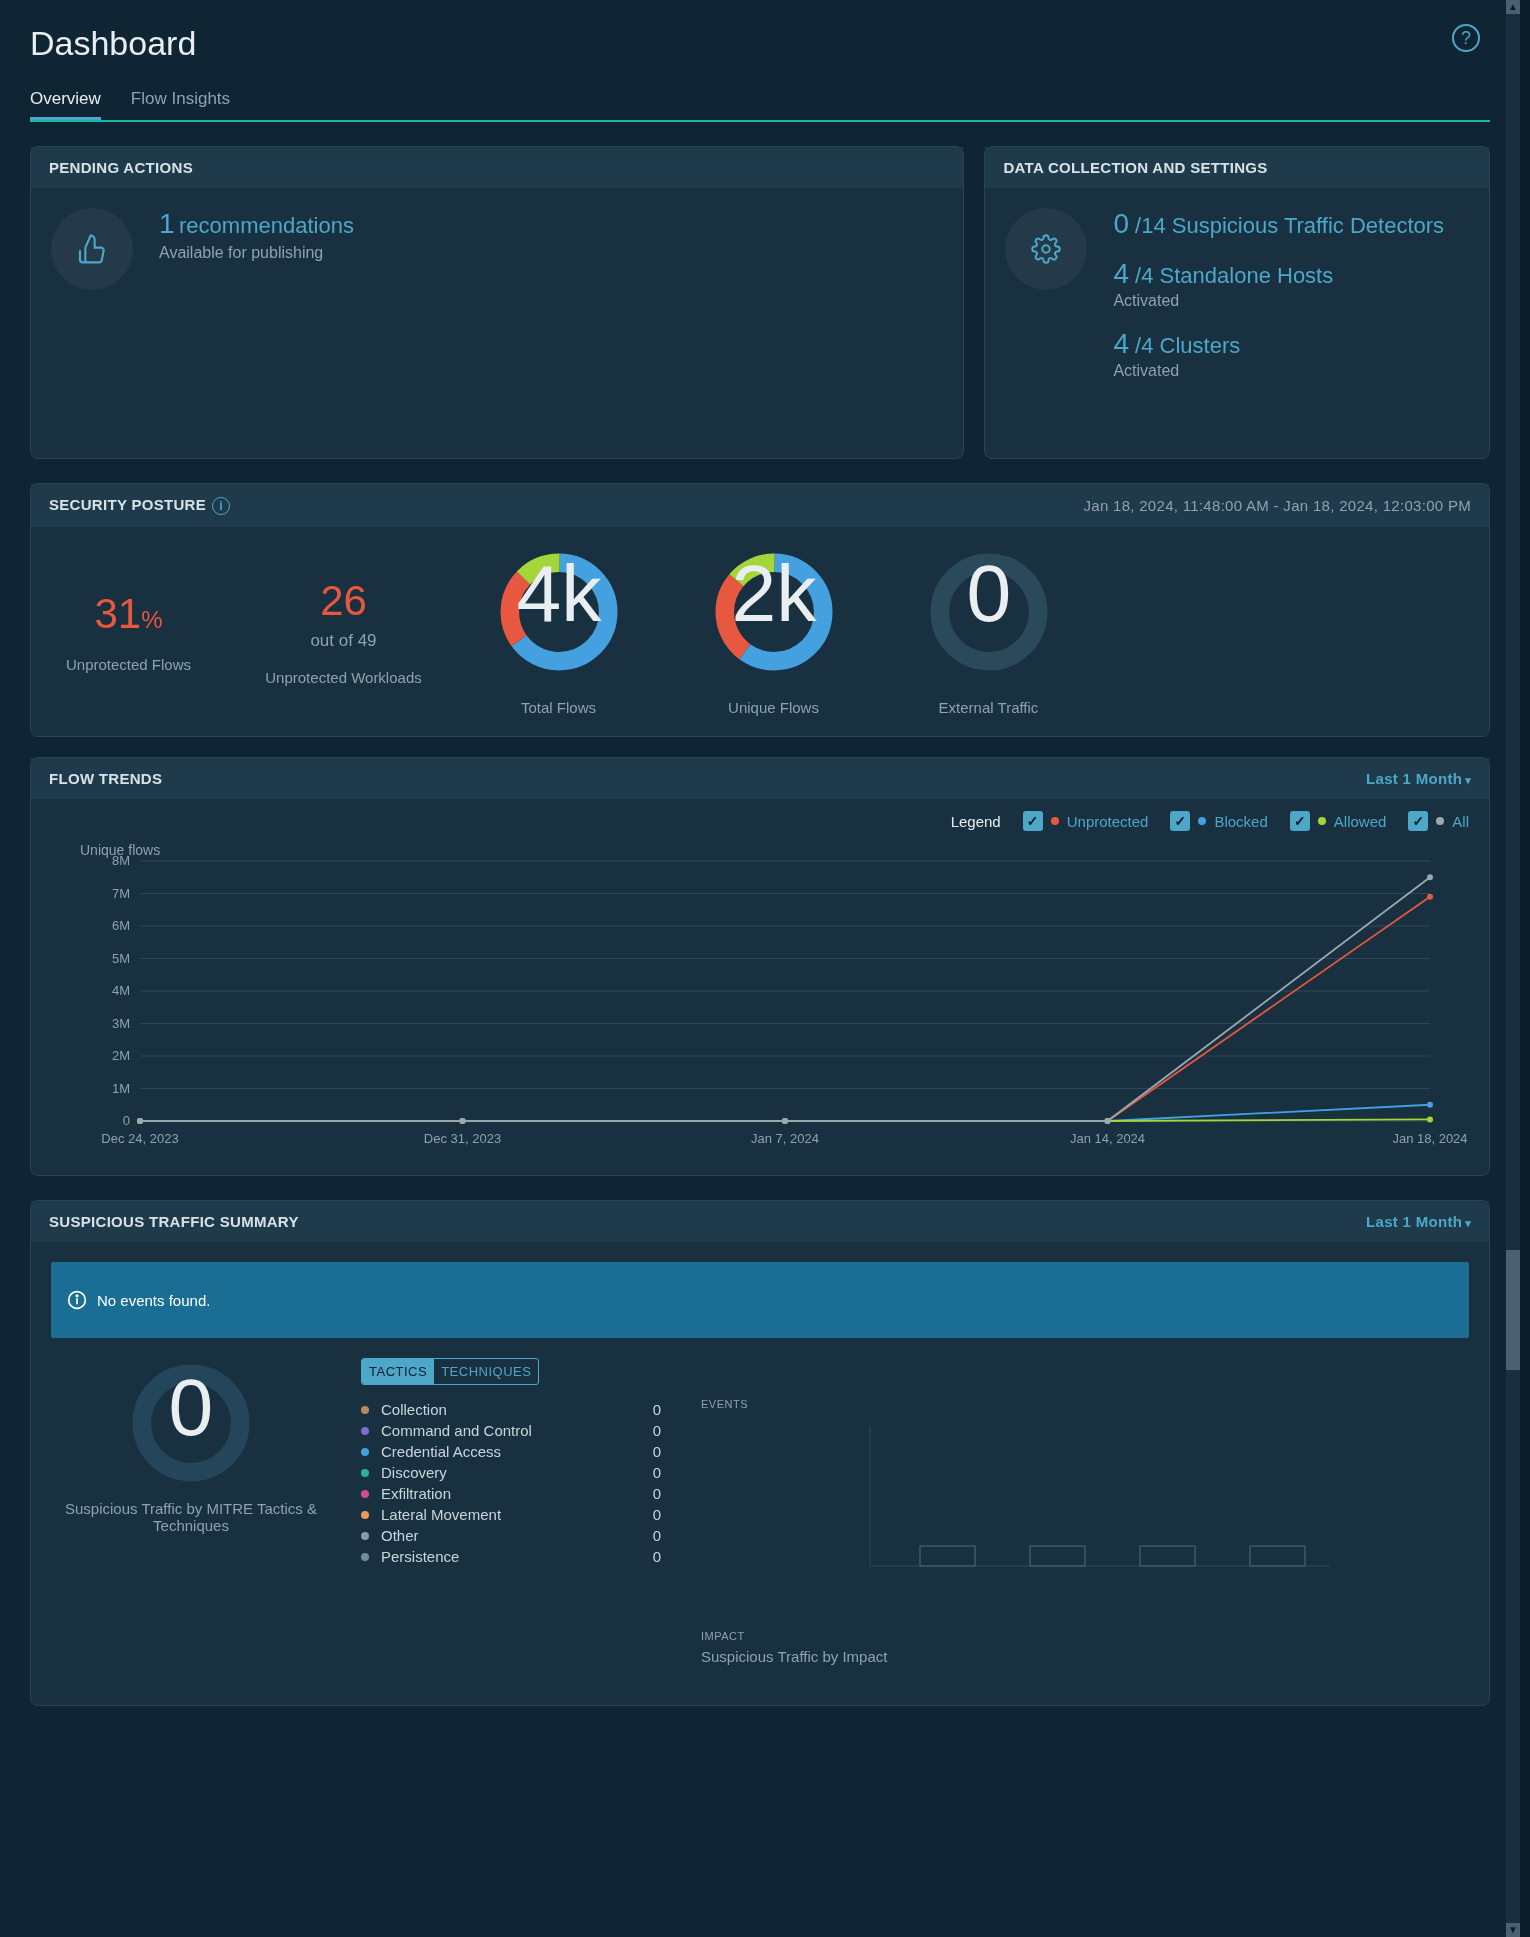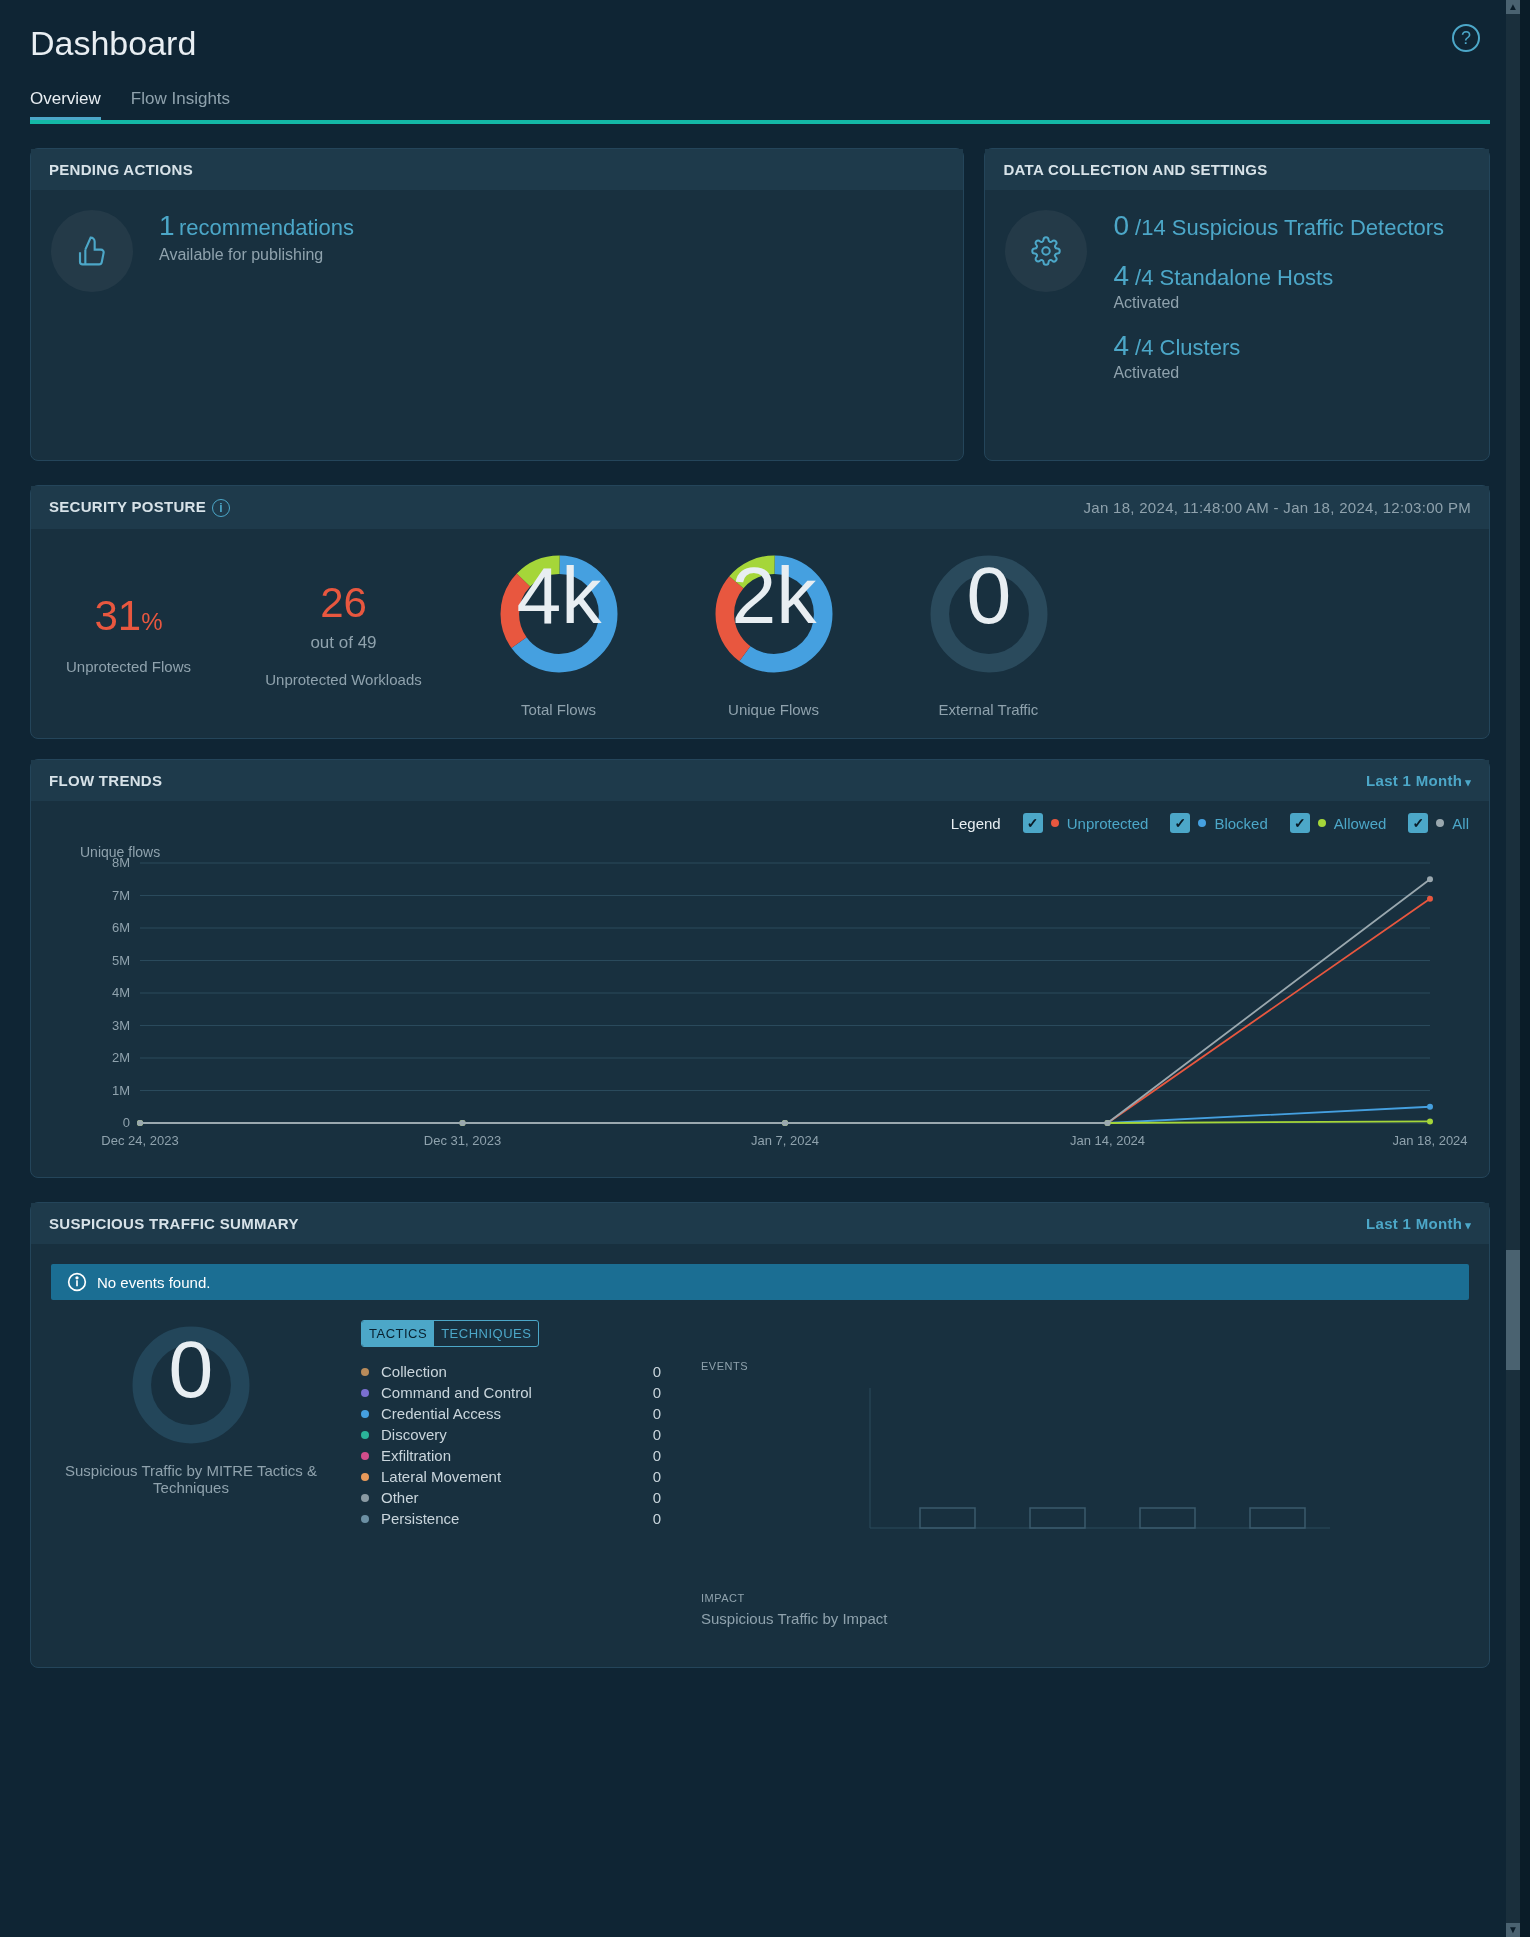--- a/index.html
+++ b/index.html
@@ -15,21 +15,21 @@
     --green:#a5d639;
     --grey:#6b7d86;
   }
   *{box-sizing:border-box;font-family:"Segoe UI",Arial,sans-serif;}
   body{margin:0;background:#0a1c28;color:var(--text);}
   .scroll-area{width:1520px;height:1937px;overflow:hidden;background:var(--bg);position:relative;padding:24px 30px;}
   
   h1.page-title{margin:0 0 18px 0;font-weight:300;font-size:34px;color:#e8eef2;}
   .help-icon{position:absolute;top:24px;right:40px;width:28px;height:28px;border:2px solid var(--link);border-radius:50%;display:flex;align-items:center;justify-content:center;color:var(--link);font-size:18px;cursor:pointer;}
   
-  .tabs{border-bottom:4px solid #14b8a6;display:flex;gap:30px;margin-bottom:24px;}
+  .tabs{border-bottom:2px solid #14b8a6;display:flex;gap:30px;margin-bottom:24px;}
   .tab{padding:8px 0;font-size:17px;color:var(--text-dim);cursor:pointer;border-bottom:3px solid transparent;}
   .tab.active{color:#e8eef2;border-bottom-color:var(--link);}
   
   .row{display:flex;gap:20px;margin-bottom:24px;}
   .card{background:var(--panel);border:1px solid var(--panel-border);border-radius:8px;}
   .card-header{background:var(--panel-head);padding:12px 18px;font-size:15px;font-weight:600;letter-spacing:.3px;color:#d7e2e8;display:flex;align-items:center;justify-content:space-between;}
   .card-body{padding:20px;}
   
   .big-icon{width:82px;height:82px;border-radius:50%;background:#243a48;display:flex;align-items:center;justify-content:center;}
   .item-row{display:flex;gap:26px;align-items:flex-start;}
@@ -57,21 +57,21 @@
   .legend-row{display:flex;justify-content:flex-end;align-items:center;gap:22px;padding:12px 20px 0 20px;font-size:15px;}
   .legend-row label{display:flex;align-items:center;gap:8px;color:var(--link);}
   .legend-row .lbl-legend{color:#e8eef2;font-weight:400;}
   .chk{width:20px;height:20px;background:var(--link);border-radius:3px;display:flex;align-items:center;justify-content:center;color:#0a1c28;font-size:14px;font-weight:bold;cursor:pointer;}
   .dot{width:8px;height:8px;border-radius:50%;display:inline-block;}
   .chart-wrap{padding:10px 20px 20px 20px;}
   .axis text{fill:var(--text-dim);font-size:13px;}
   .grid line{stroke:#2a4a5c;stroke-width:1;}
   .chart-title{fill:var(--text-dim);font-size:14px;}
   
-  .banner{background:#1b6e93;color:#fff;padding:8px 16px;display:flex;align-items:center;gap:10px;font-size:15px;border-radius:2px;}
+  .banner{background:#1b6e93;color:#fff;padding:28px 16px;display:flex;align-items:center;gap:10px;font-size:15px;border-radius:2px;}
   .sus-body{display:flex;gap:40px;padding:20px 10px;}
   .mitre-left{text-align:center;width:260px;}
   .mitre-center{width:300px;}
   .btn-group{display:flex;margin-bottom:14px;border:1px solid var(--link);border-radius:3px;overflow:hidden;width:fit-content;}
   .btn-group div{padding:5px 7px;font-size:13px;letter-spacing:.5px;cursor:pointer;}
   .btn-group .active{background:var(--link);color:#08212f;}
   .btn-group .inactive{color:var(--link);}
   .tac-list{font-size:15px;}
   .tac-row{display:flex;align-items:center;justify-content:space-between;padding:2px 0;}
   .tac-row .left{display:flex;align-items:center;gap:12px;}

